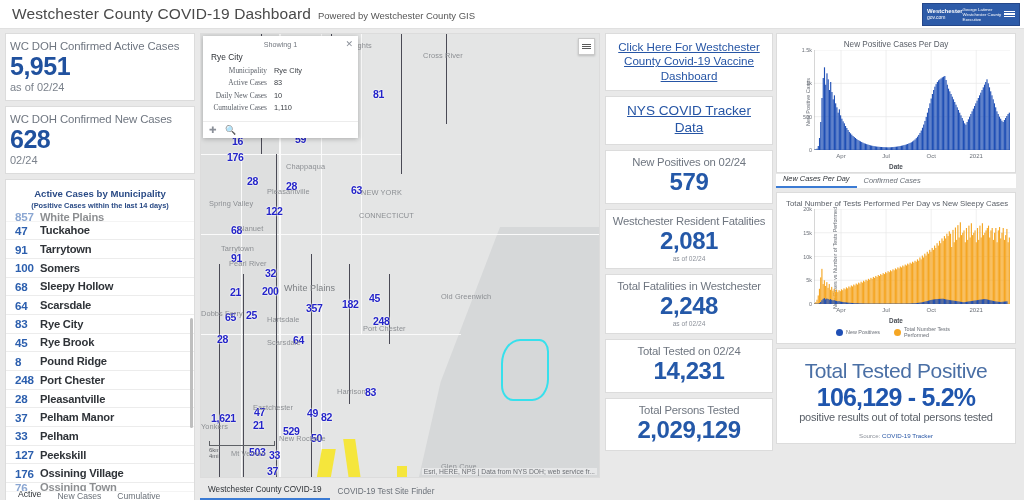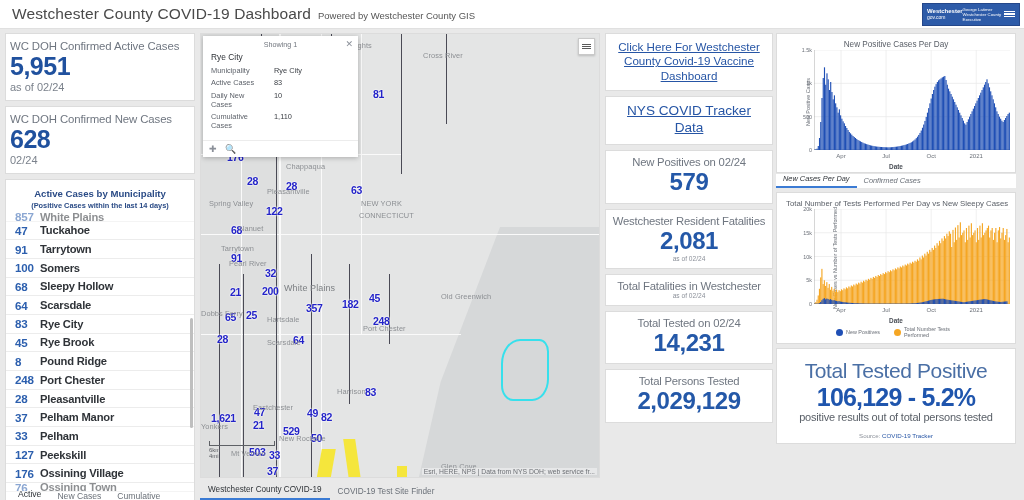--- a/index.html
+++ b/index.html
@@ -108,21 +108,21 @@
   
   .popup {
     position: absolute; left: 2px; top: 2px; width: 155px; background: #fff;
     box-shadow: 0 1px 5px rgba(0,0,0,.25); font-size: 8px;
   }
   .popup-top { display: flex; align-items: center; justify-content: center; height: 16px; position: relative; color: #71767e; font-size: 7.2px; }
   .popup-close { position: absolute; right: 5px; top: 3px; font-size: 9px; color: #8b9099; cursor: pointer; }
   .popup-title { font-size: 8.4px; color: #2f3338; font-weight: 400; padding: 0 8px 4px; }
   .popup-body { padding: 0 8px 6px; }
   .prow { display: flex; margin-bottom: 3px; }
-  .prow .k { width: 56px; color: #5d626a; font-size: 7.4px; line-height: 1.25; flex-shrink: 0; }
+  .prow .k { width: 56px; text-align: right; color: #5d626a; font-size: 7.4px; line-height: 1.25; flex-shrink: 0; font-family: Liberation Serif, serif; }
   .prow .v { flex: 1; padding-left: 7px; color: #3a3e44; font-size: 7.4px; line-height: 1.25; }
   .popup-tools { border-top: 1px solid #ececec; height: 17px; display: flex; align-items: center; padding-left: 6px; gap: 9px; color: #8b9099; font-size: 9px; }
   .map-tabbar { position: absolute; left: 200px; bottom: 0; width: 400px; height: 18px; display: flex; align-items: flex-end; }
   .map-tabbar .tab { font-size: 8.2px; }
 
   
   .col-mid { position: absolute; left: 605px; top: 33px; width: 168px; }
   .link-card { padding: 6px 6px 7px; text-align: center; margin-bottom: 5px; }
   .link-card a { font-size: 11.6px; color: #2655a5; text-decoration: underline; font-weight: 400; line-height: 1.25; display: block; text-align: center; }
   .link-card.big a { font-size: 13.6px; }
@@ -354,21 +354,21 @@
         <div class="map-place" style="left: 136px; top: 353px;">Harrison</div>
         <div class="map-place" style="left: 52px; top: 369px;">Eastchester</div>
         <div class="map-place" style="left: 78px; top: 400px;">New Rochelle</div>
         <div class="map-place" style="left: 30px; top: 415px;">Mt Vernon</div>
         <div class="map-place" style="left: 0px; top: 388px;">Yonkers</div>
         <div class="map-place" style="left: 8px; top: 165px;">Spring Valley</div>
         <div class="map-place" style="left: 38px; top: 190px;">Nanuet</div>
         <div class="map-place" style="left: 28px; top: 225px;">Pearl River</div>
         <div class="map-place" style="left: 240px; top: 258px;">Old Greenwich</div>
         <div class="map-place" style="left: 240px; top: 428px;">Glen Cove</div>
-        <div class="map-place" style="left: 160px; top: 165px; text-align: center;">NEW YORK</div>
+        <div class="map-place" style="left: 160px; top: 154px; text-align: center;">NEW YORK</div>
         <div class="map-place" style="left: 158px; top: 177px;">CONNECTICUT</div>
       </div>
 
     <div class="popup">
       <div class="popup-top">
         <span>Showing 1</span>
         <span class="popup-close">✕</span>
       </div>
       <div class="popup-title">Rye City</div>
       <div class="popup-body" id="popup-rows">
@@ -427,20 +427,21 @@
           <div class="lbl">New Positives on 02/24</div>
           <div class="val">579</div>
         </div>
         <div class="card kpi-mid">
           <div class="lbl">Westchester Resident Fatalities</div>
           <div class="val">2,081</div>
           <div class="sub">as of 02/24</div>
         </div>
         <div class="card kpi-mid">
           <div class="lbl">Total Fatalities in Westchester</div>
+          <div class="val">2,248</div>
           <div class="sub">as of 02/24</div>
         </div>
         <div class="card kpi-mid">
           <div class="lbl">Total Tested on 02/24</div>
           <div class="val">14,231</div>
         </div>
         <div class="card kpi-mid">
           <div class="lbl">Total Persons Tested</div>
           <div class="val">2,029,129</div>
         </div>

